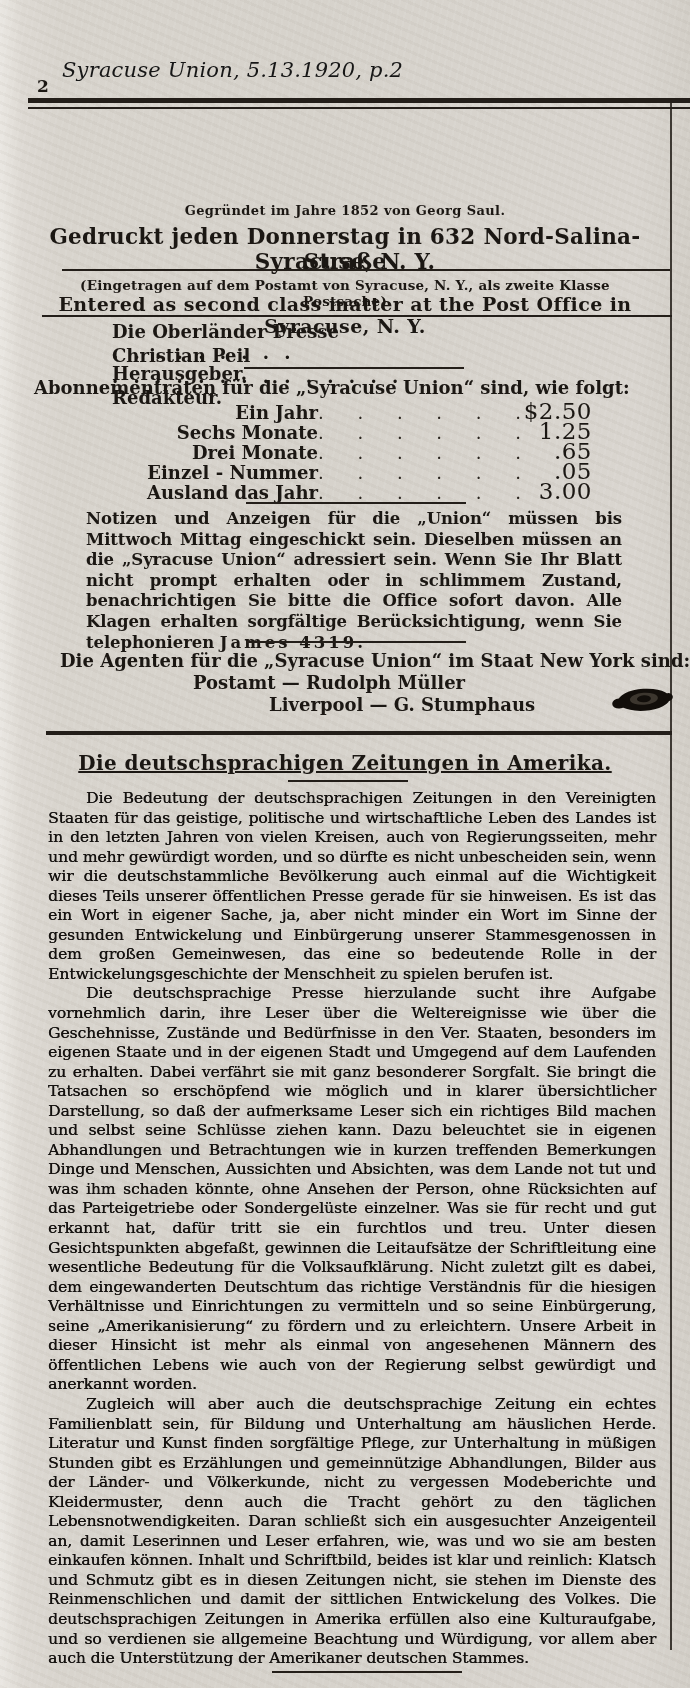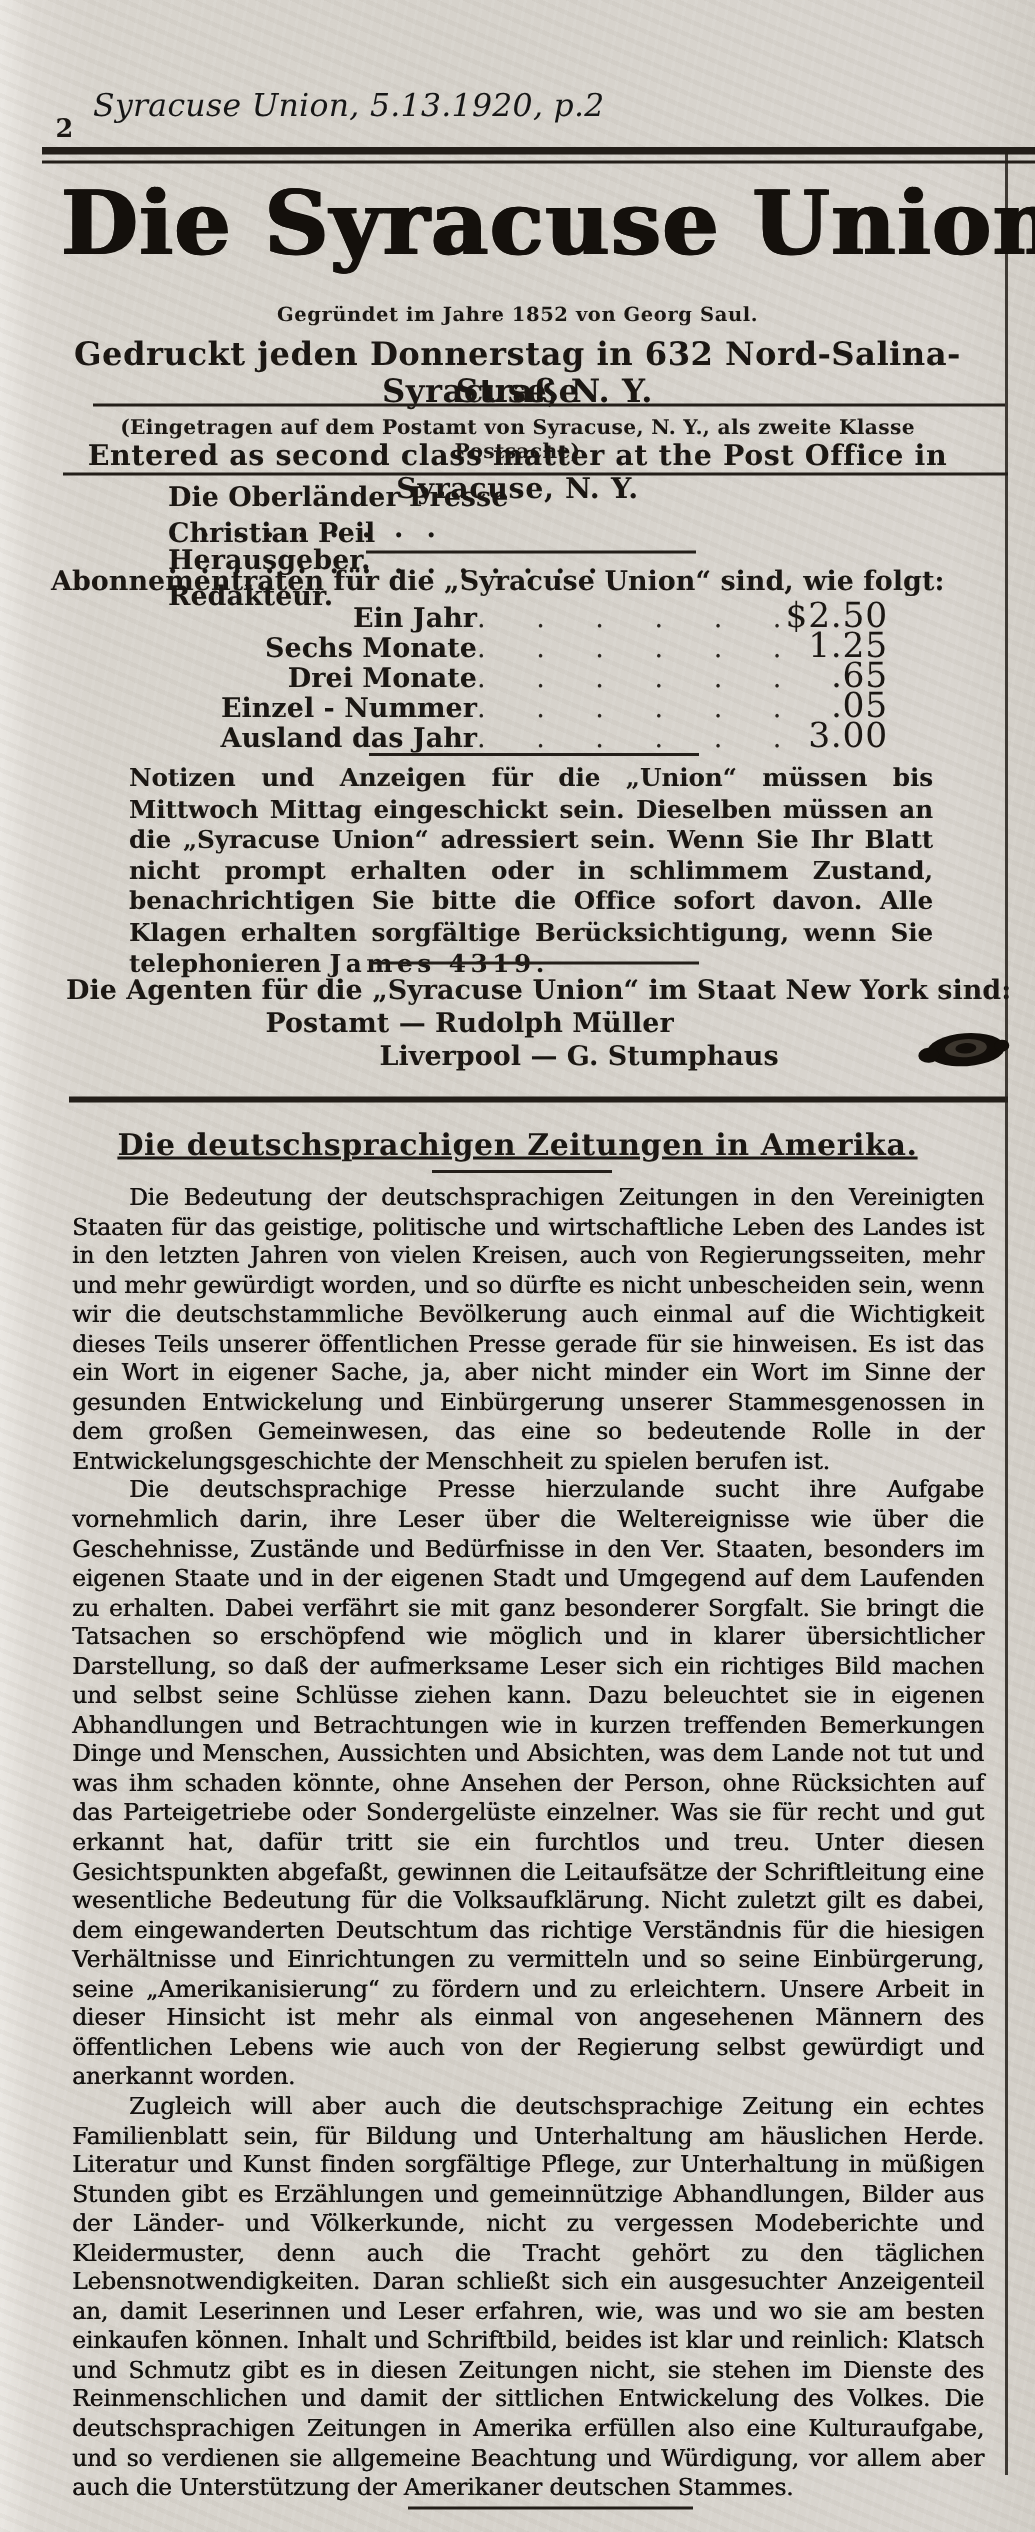--- a/index.html
+++ b/index.html
@@ -34,21 +34,21 @@
   .rate-row{position:absolute;left:100px;width:492px;display:flex;align-items:baseline;font-size:18px;}
   .rate-label{font-weight:bold;width:218px;white-space:nowrap;text-align:right;}
   .rate-dots{flex:1;text-align:center;overflow:hidden;white-space:nowrap;word-spacing:28px;color:#2a251f;}
   .rate-price{min-width:66px;text-align:right;font-size:23px;letter-spacing:.5px;}
   .notice{
     left:86px;width:536px;
     font-size:16.5px;line-height:20.6px;font-weight:bold;
     text-align:justify;letter-spacing:-.1px;
   }
   .phone{letter-spacing:3px;}
-  .agents-intro,.agent-line{font-size:18px;font-weight:bold;white-space:nowrap;}
+  .agents-intro,.agent-line{font-size:18px;font-weight:bold;white-space:nowrap;margin-left:16px;}
   .headline{font-size:20px;font-weight:bold;letter-spacing:.4px;text-decoration:underline;}
   .article{
     left:48px;width:608px;
     font-size:15.6px;line-height:19.55px;
     text-align:justify;color:#151210;
     text-shadow:.3px 0 0 currentColor;
     letter-spacing:-.1px;
   }
   .article p{margin:0;text-indent:38px;}
 </style>
@@ -57,21 +57,20 @@
 
 <div class="page">
 
   <div class="abs annotation" style="left:62px;top:22px;margin-top:36px;">Syracuse Union, 5.13.1920, p.2</div>
   <div class="abs pagenum" style="left:37px;top:76px;">2</div>
 
   <div class="rule" style="left:28px;right:0;top:98px;height:5px;"></div>
   <div class="rule" style="left:28px;right:0;top:107px;height:2px;"></div>
   <div class="rule" style="left:670px;top:98px;width:2px;height:1552px;opacity:.85;"></div>
 
-  <div class="abs center masthead-title" style="top:114px;">Die Syracuse Union</div>
   <div class="abs center founded" style="top:203px;">Gegründet im Jahre 1852 von Georg Saul.</div>
   <div class="abs center printed" style="top:224px;">Gedruckt jeden Donnerstag in 632 Nord-Salina-Straße</div>
   <div class="abs center printed" style="top:249px;">Syracuse, N. Y.</div>
 
   <div class="rule" style="left:62px;width:608px;top:269px;height:2px;"></div>
 
   <div class="abs center reg-de" style="top:277px;">(Eingetragen auf dem Postamt von Syracuse, N. Y., als zweite Klasse Postsache)</div>
   <div class="abs center reg-en" style="top:293px;">Entered as second class matter at the Post Office in Syracuse, N. Y.</div>
 
   <div class="rule" style="left:42px;width:630px;top:315px;height:2px;"></div>

